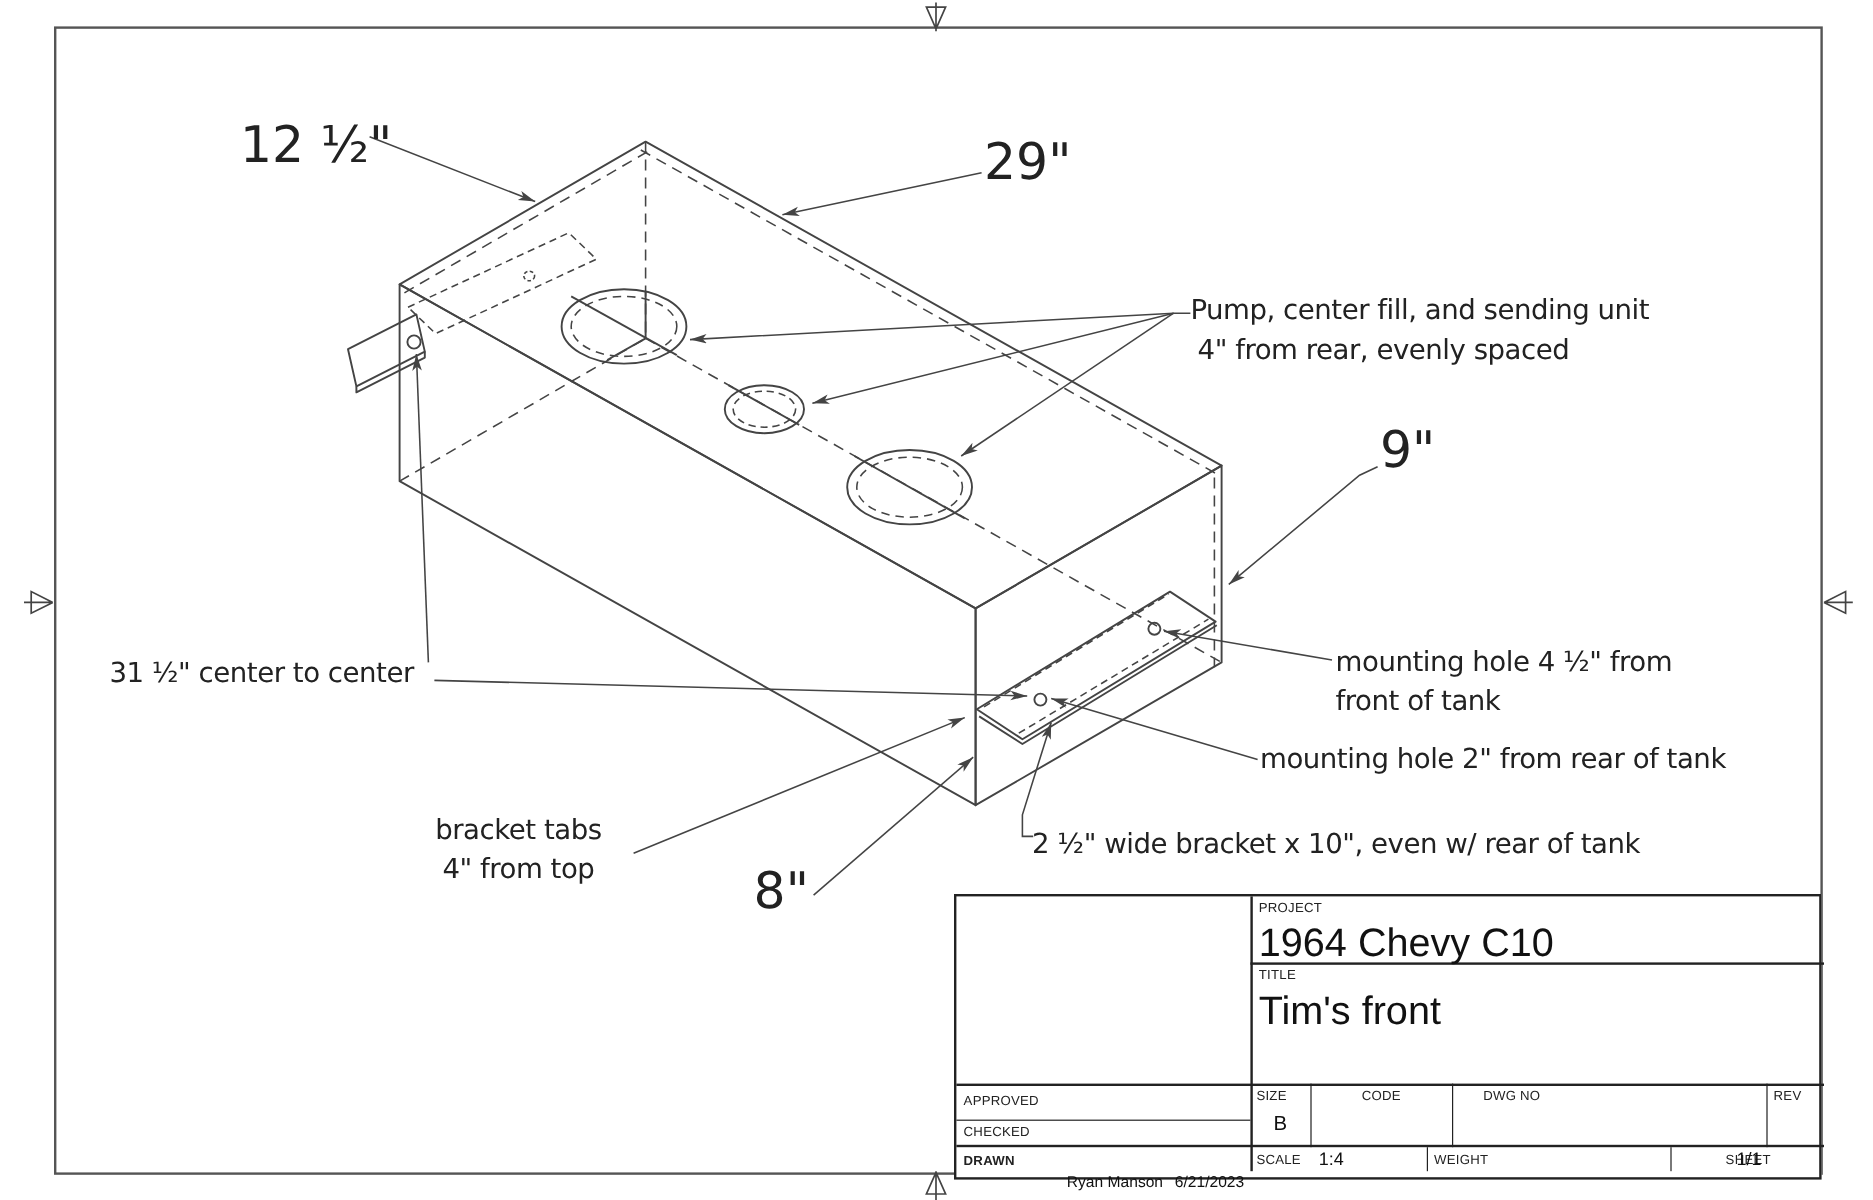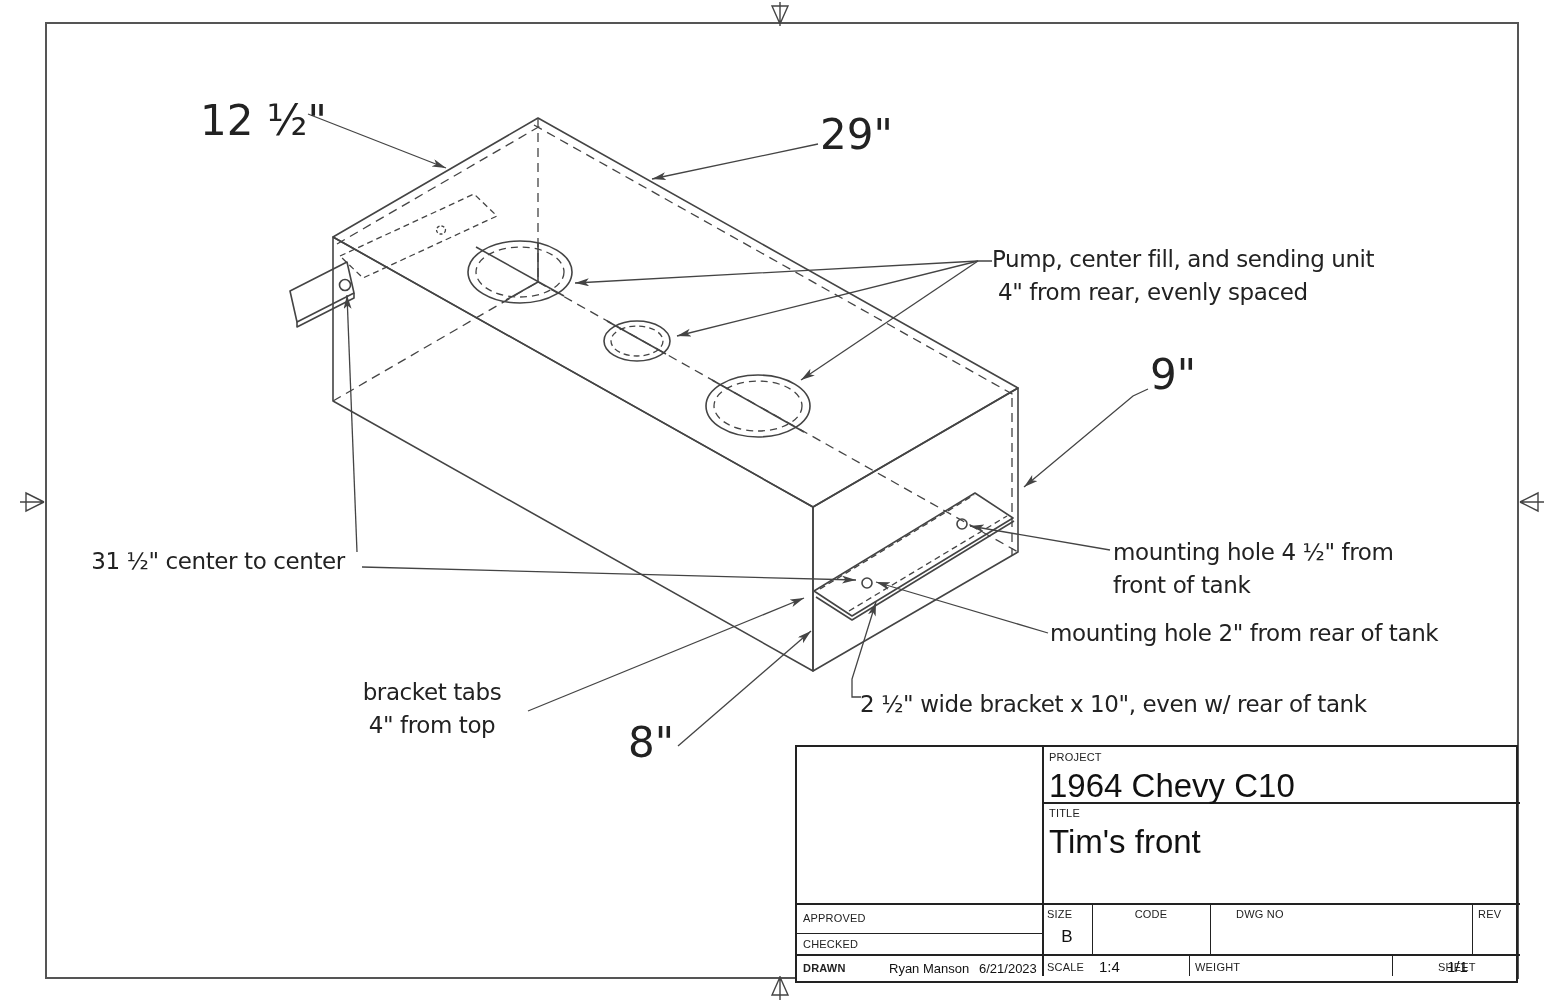--- a/index.html
+++ b/index.html
@@ -15,21 +15,21 @@
   }
   .hand.big { font-size:42px; line-height:46px; letter-spacing:0; }
   .hand.center { text-align:center; white-space:normal; }
   
   .tblock { position:absolute; left:795px; top:745px; width:723px; height:238px;
             border:2px solid #222; box-sizing:border-box; background:#fff; }
   .tb-line { position:absolute; background:#222; }
   .tb-label { position:absolute; font-size:11px; color:#222; letter-spacing:0.2px; }
   .tb-value-lg { position:absolute; font-size:33px; color:#111; }
   .tb-value { position:absolute; font-size:15px; color:#111; }
-  .tb-value-sm { position:absolute; font-size:13px; color:#111; }
+  .tb-value-sm { position:absolute; font-size:13px; color:#111;margin-top:16px; }
 </style>
 </head>
 <body>
 
 <div class="page">
 
   <svg class="draw" width="1561" height="1000" viewBox="0 0 1561 1000">
     <defs>
       <marker id="arr" markerWidth="15" markerHeight="10" refX="14" refY="4" orient="auto" markerUnits="userSpaceOnUse">
         <path d="M0,0 L14,4 L0,8 L3.5,4 Z" fill="#444"></path>

